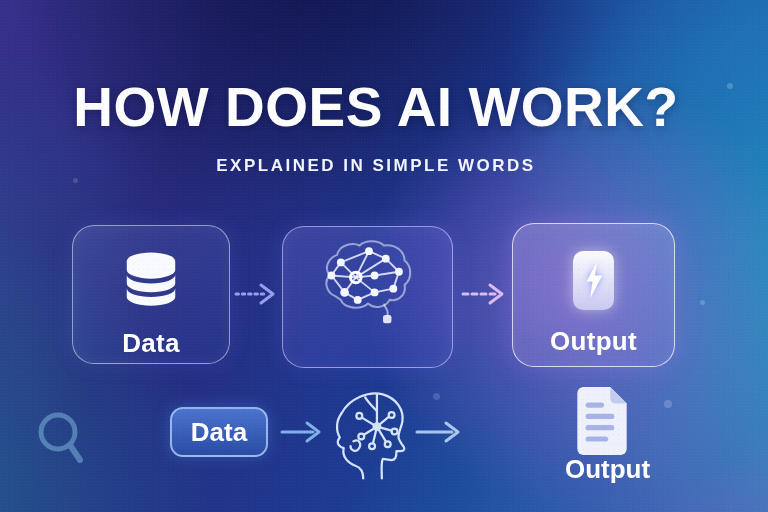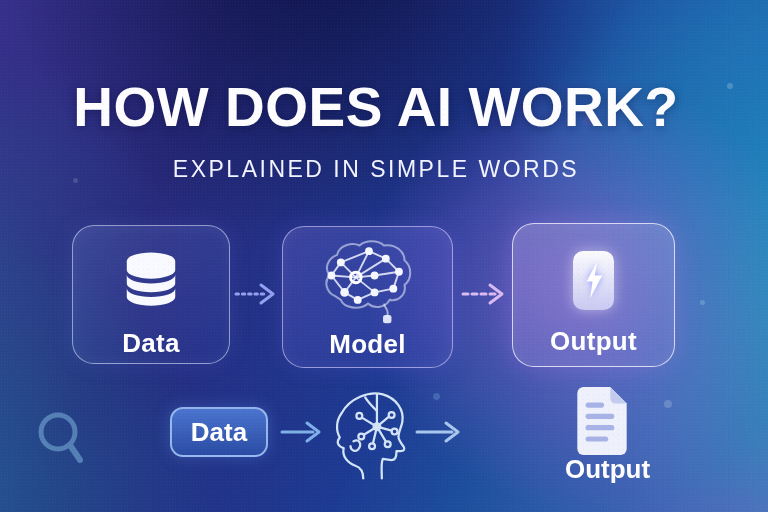--- a/index.html
+++ b/index.html
@@ -27,21 +27,21 @@
     background-size:3px 3px, 5px 5px;
     background-position:0 0, 1px 2px;
     opacity:.05;
   }
   .dot{ position:absolute; border-radius:50%; pointer-events:none; }
 
   
   .header{ position:absolute; left:0; right:16px; top:80px; text-align:center; color:#fff; }
   .title{ font-size:55px; font-weight:800; letter-spacing:.5px; line-height:1; color:#fdfdff;
           text-shadow:0 2px 10px rgba(5,10,50,.35); }
-  .subtitle{ margin-top:21px; font-size:23px; font-weight:400; letter-spacing:2.5px; color:#f2f4ff; }
+  .subtitle{ margin-top:21px; font-size:17px; font-weight:700; letter-spacing:2.5px; color:#f2f4ff; }
 
   
   .card{
     position:absolute; border-radius:22px; border:1.5px solid rgba(230,238,255,.55);
     display:flex; flex-direction:column; align-items:center; justify-content:flex-start;
     color:#fff;
   }
   .card-data{ left:72px; top:225px; width:158px; height:139px;
     background:linear-gradient(155deg, rgba(140,170,255,.17), rgba(70,100,220,.08));
     box-shadow:0 0 22px rgba(110,140,255,.14), inset 0 0 18px rgba(255,255,255,.05); }
@@ -145,21 +145,20 @@
           <circle cx="82" cy="54" r="4.2"></circle>
             <circle cx="62" cy="58" r="4.2"></circle>
           <circle cx="30" cy="58" r="4.6"></circle>
             <circle cx="16" cy="40" r="4.2"></circle>
           <circle cx="62" cy="40" r="4.2"></circle>
             <circle cx="44" cy="66" r="4.2"></circle>
         </g>
         <circle cx="42" cy="42" r="5.6" stroke="#ffffff" stroke-width="3.2" fill="none"></circle>
       </svg>
     </div>
-    <div class="card-label">Model</div>
   </div>
 
   <svg class="abs" style="left:460px;top:281px" width="48" height="26" viewBox="0 0 48 26">
     <line x1="3" y1="13" x2="36" y2="13" stroke="#dabbf2" stroke-width="3" stroke-linecap="round" stroke-dasharray="5,4"></line>
     <polyline points="30,4 42,13 30,22" fill="none" stroke="#dabbf2" stroke-width="3" stroke-linecap="round" stroke-linejoin="round"></polyline>
   </svg>
 
   <div class="card card-output">
     <div class="icon-wrap">
       <div class="bolt-badge">

